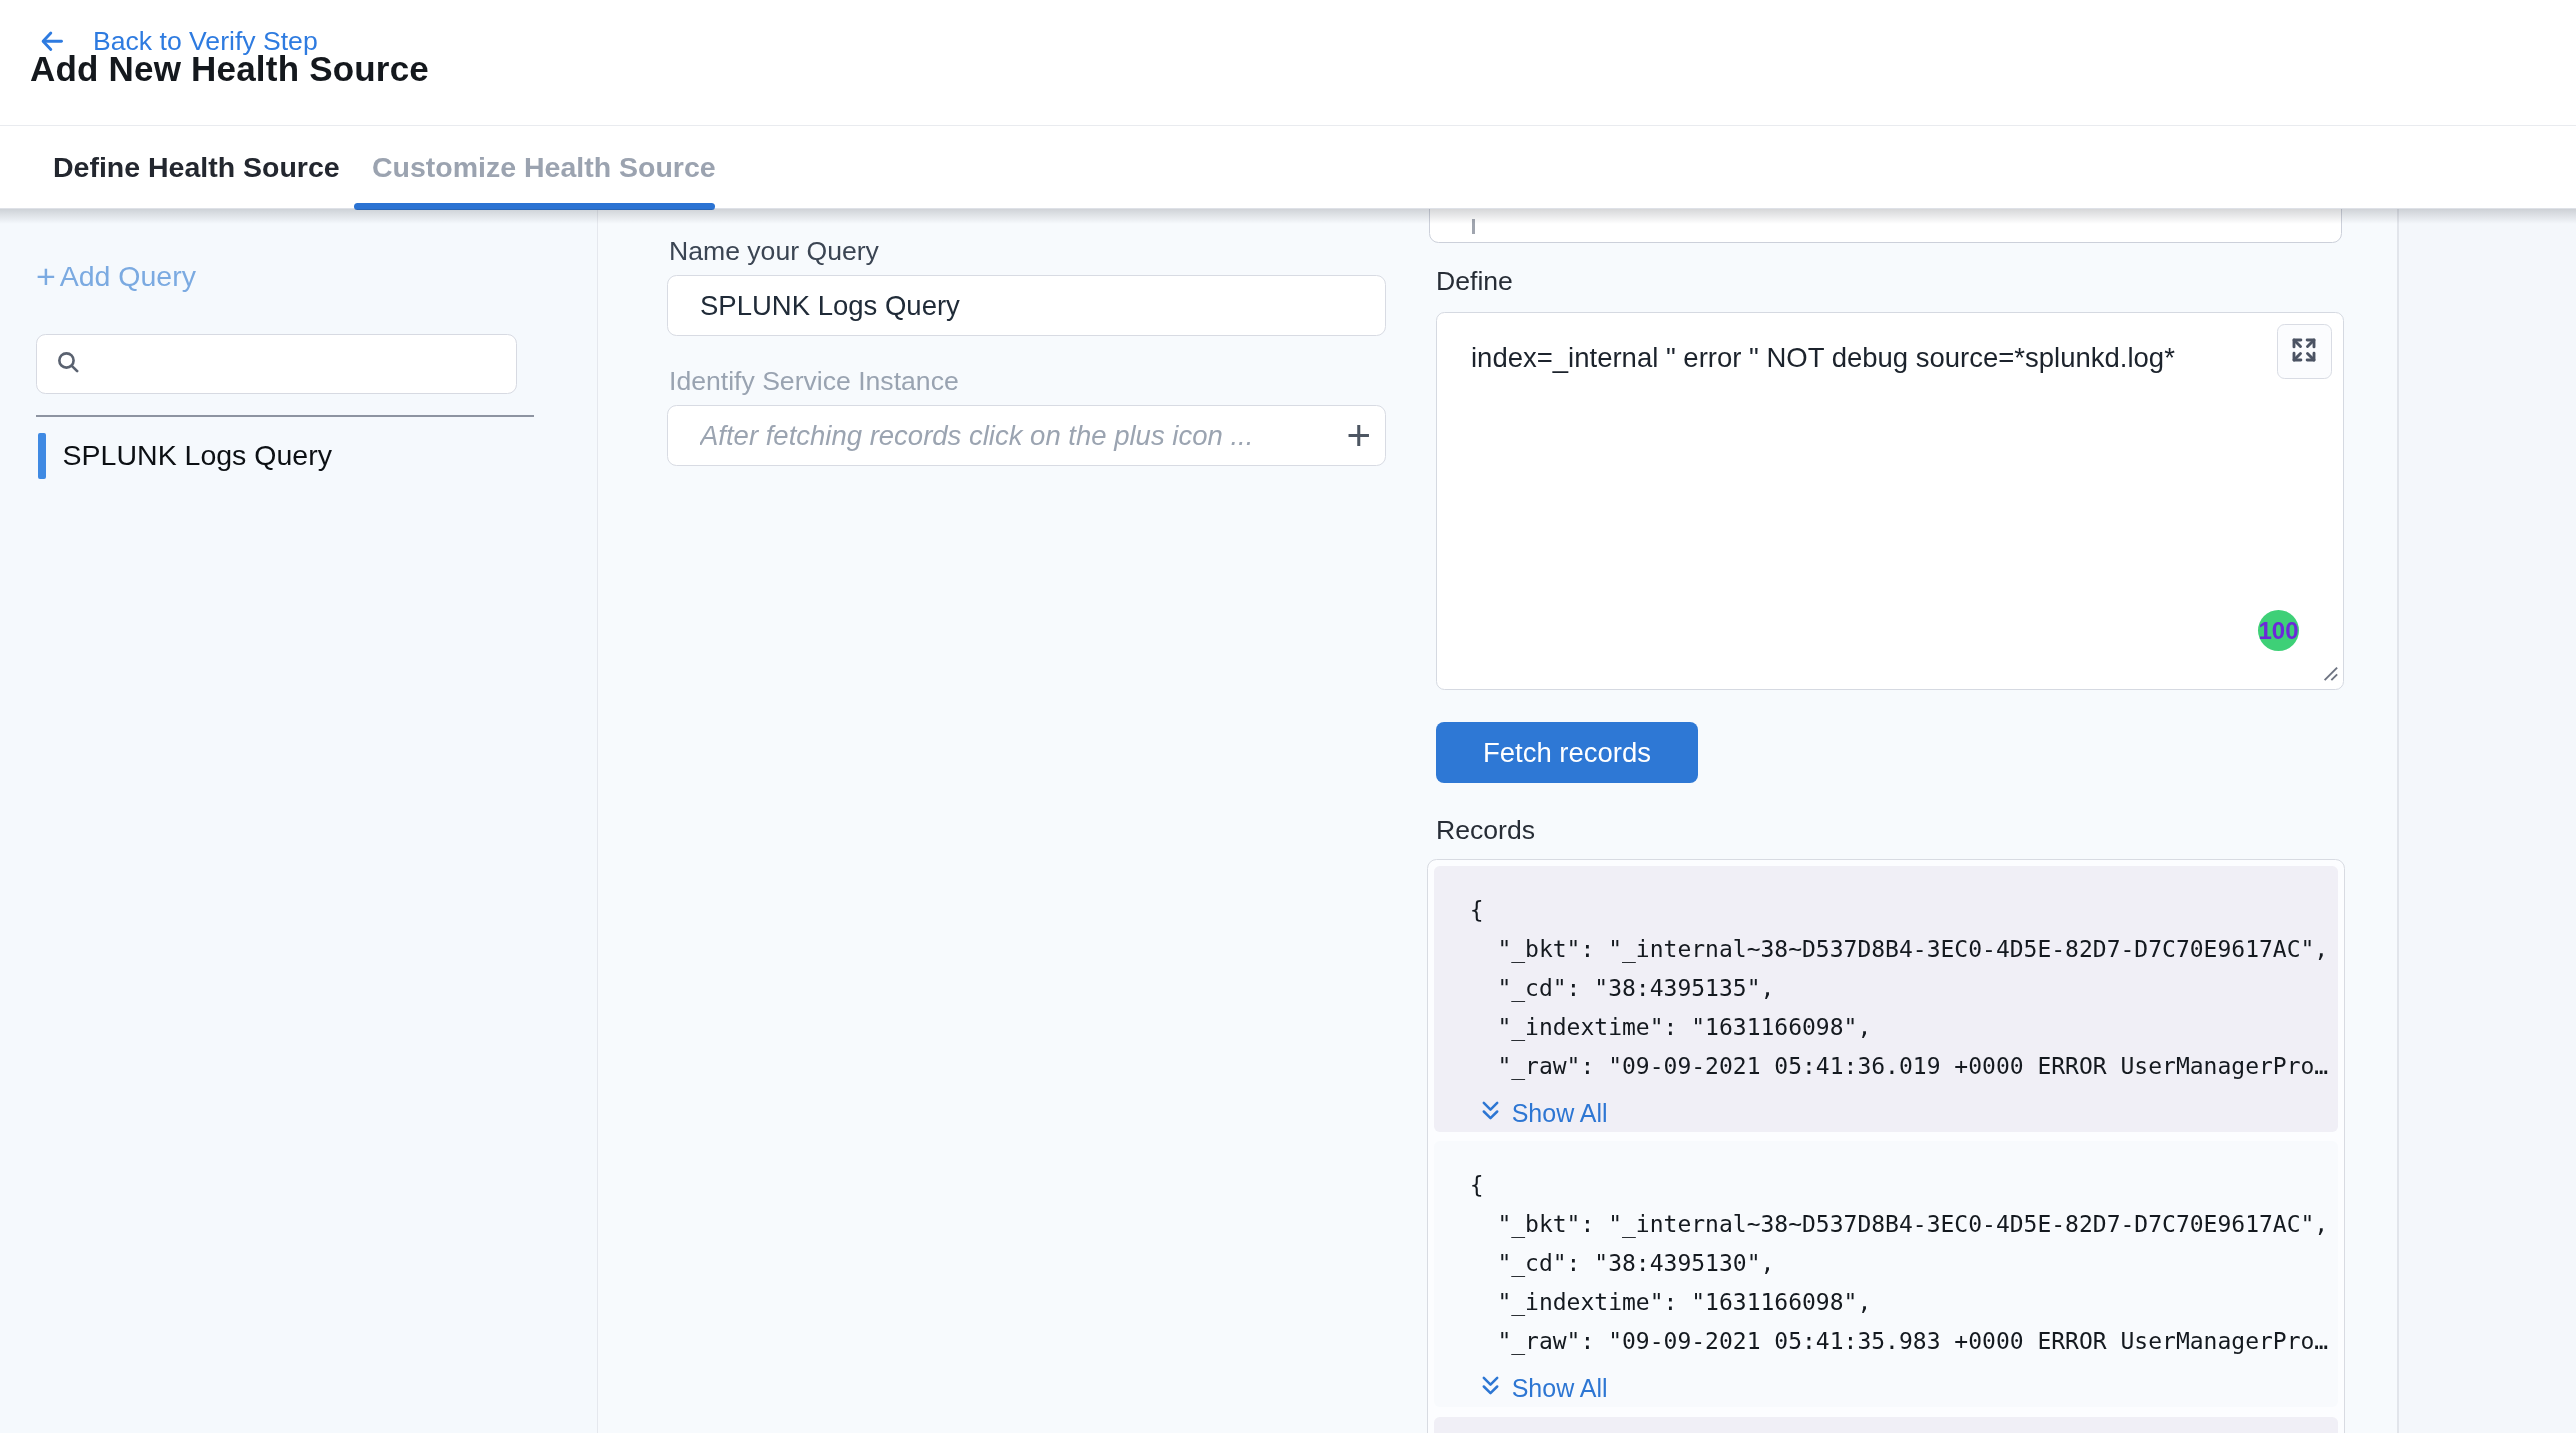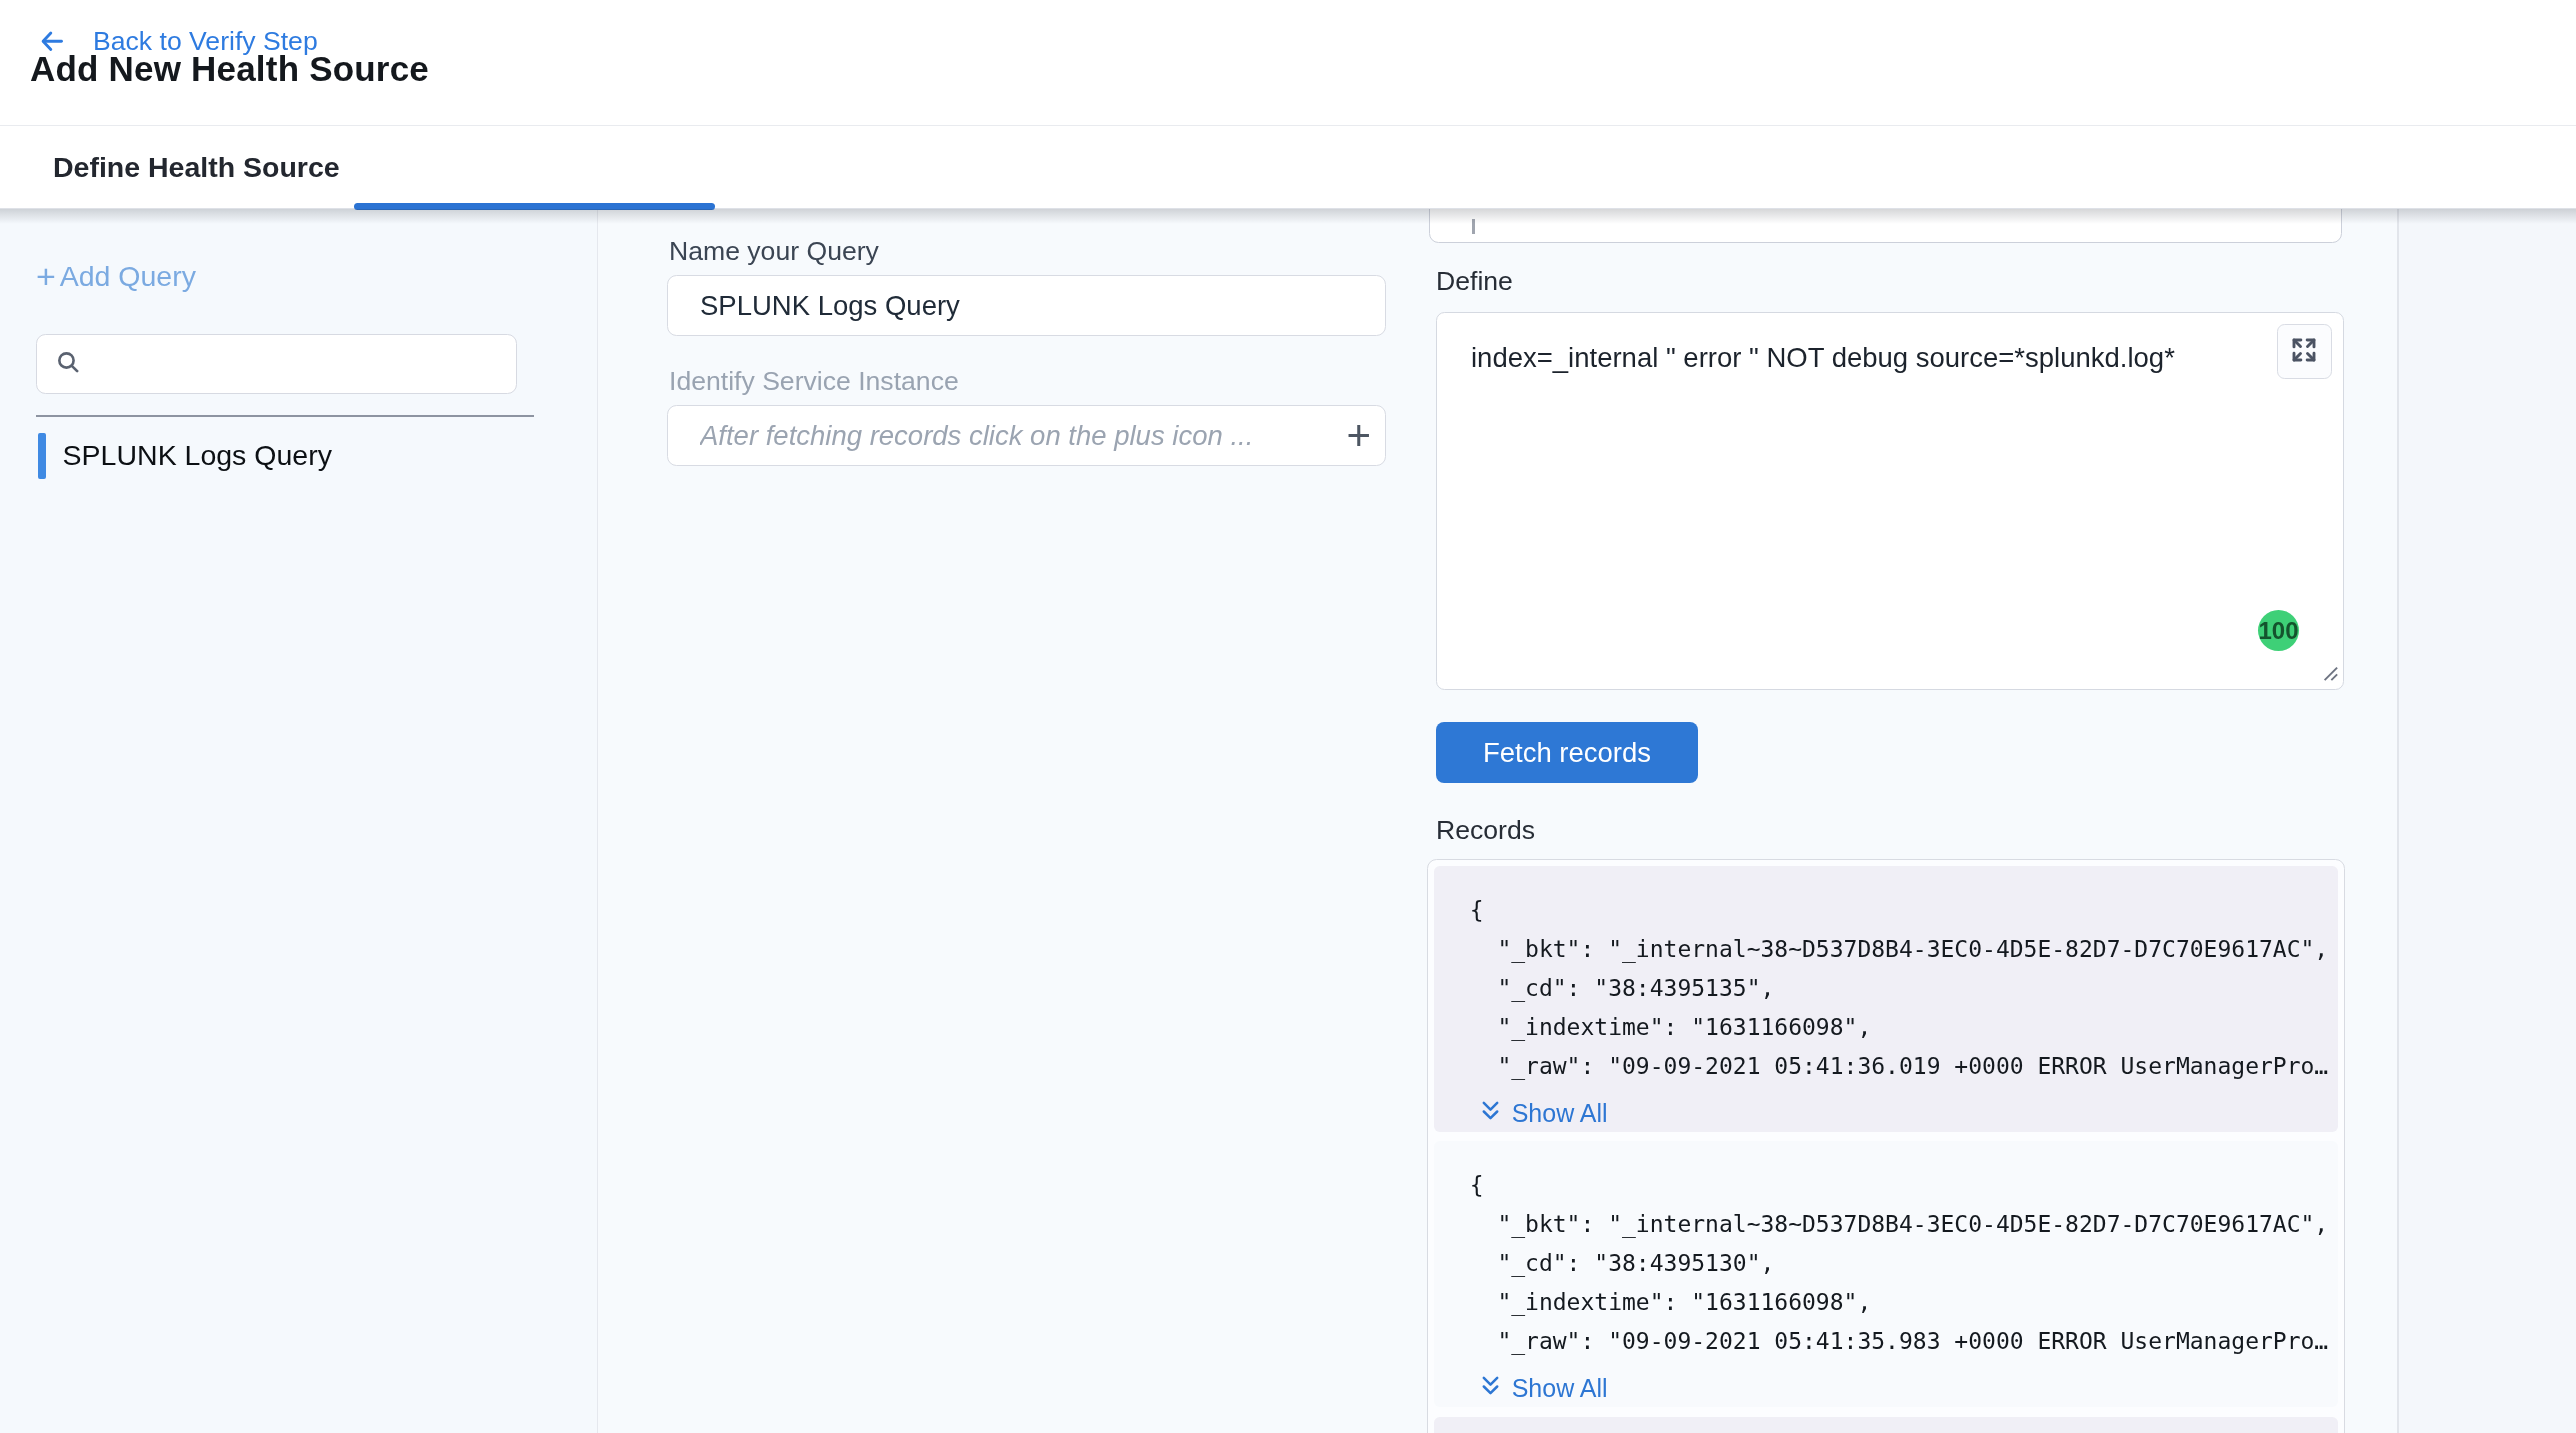--- a/index.html
+++ b/index.html
@@ -55,21 +55,21 @@
   .si-plus { position:absolute; right:15px; top:3.8px; font-size:42px; font-weight:300; color:#4d5662; cursor:pointer; line-height:53px; }
 
   
   .partial-input { position:absolute; left:831px; top:-42px; width:913px; height:76px; background:#ffffff; border:1.9px solid #ccd0da; border-radius:9.5px; }
   .cursor-tick { position:absolute; left:42px; bottom:8.5px; width:2.8px; height:14.2px; background:#8f95a1; opacity:.85; }
 
   
   .query-box { position:absolute; left:838px; top:103px; width:908px; height:378px; background:#ffffff; border:1.9px solid #d5d9e1; border-radius:8.5px; }
   .query-text { position:absolute; left:34px; top:28.5px; font-size:27.5px; color:#1c232c; white-space:pre; }
   .expand-btn { position:absolute; right:11.4px; top:11.4px; width:55px; height:55px; background:#fbfcfe; border:1.9px solid #d9dce4; border-radius:7.6px; display:flex; align-items:center; justify-content:center; cursor:pointer; }
-  .count-badge { position:absolute; right:44px; bottom:38px; width:41px; height:41px; border-radius:50%; background:#3ed077; color:#14532d; font-size:24px; font-weight:700; display:flex; align-items:center; justify-content:center; }
+  .count-badge { position:absolute; right:44px; bottom:38px; width:41px; height:41px; border-radius:50%; background:#3ed077; color:#6d28d9; font-size:24px; font-weight:700; display:flex; align-items:center; justify-content:center; }
   .resize-handle { position:absolute; right:2.8px; bottom:2.8px; cursor:nwse-resize; }
 
   .fetch-btn { position:absolute; left:838px; top:513px; width:262px; height:61px; background:#2e78d5; border:none; border-radius:8px; color:#ffffff; font-family:"Liberation Sans", sans-serif; font-size:27.5px; font-weight:500; cursor:pointer; }
 
   
   .records-panel { position:absolute; left:829px; top:650px; width:918px; height:721px; background:#fcfdff; border:1.9px solid #d8dbe2; border-radius:9.5px; padding:5.7px; }
   .record-card { width:100%; height:266px; border-radius:5.7px; padding:25px 0 0 36px; margin-bottom:9.5px; position:relative; }
   .record-card.odd { background:#f0eff6; }
   .record-card.even { background:#f8fafd; }
   .record-card.sliver { height:228px; margin-bottom:0; }
@@ -89,20 +89,21 @@
           <polyline points="11 5 4.5 12 11 19"></polyline>
         </svg>
       </span>
       <span>Back to Verify Step</span>
     </div>
     <div class="page-title">Add New Health Source</div>
   </div>
 
   <div class="tabbar">
     <div class="tab tab-define">Define Health Source</div>
+    <div class="tab tab-customize">Customize Health Source</div>
     <div class="tab-underline"></div>
   </div>
 
   <div class="content">
     <div class="top-shadow"></div>
 
     <div class="sidebar">
       <div class="add-query">
         <span class="plus-glyph">+</span>
         <span>Add Query</span>

